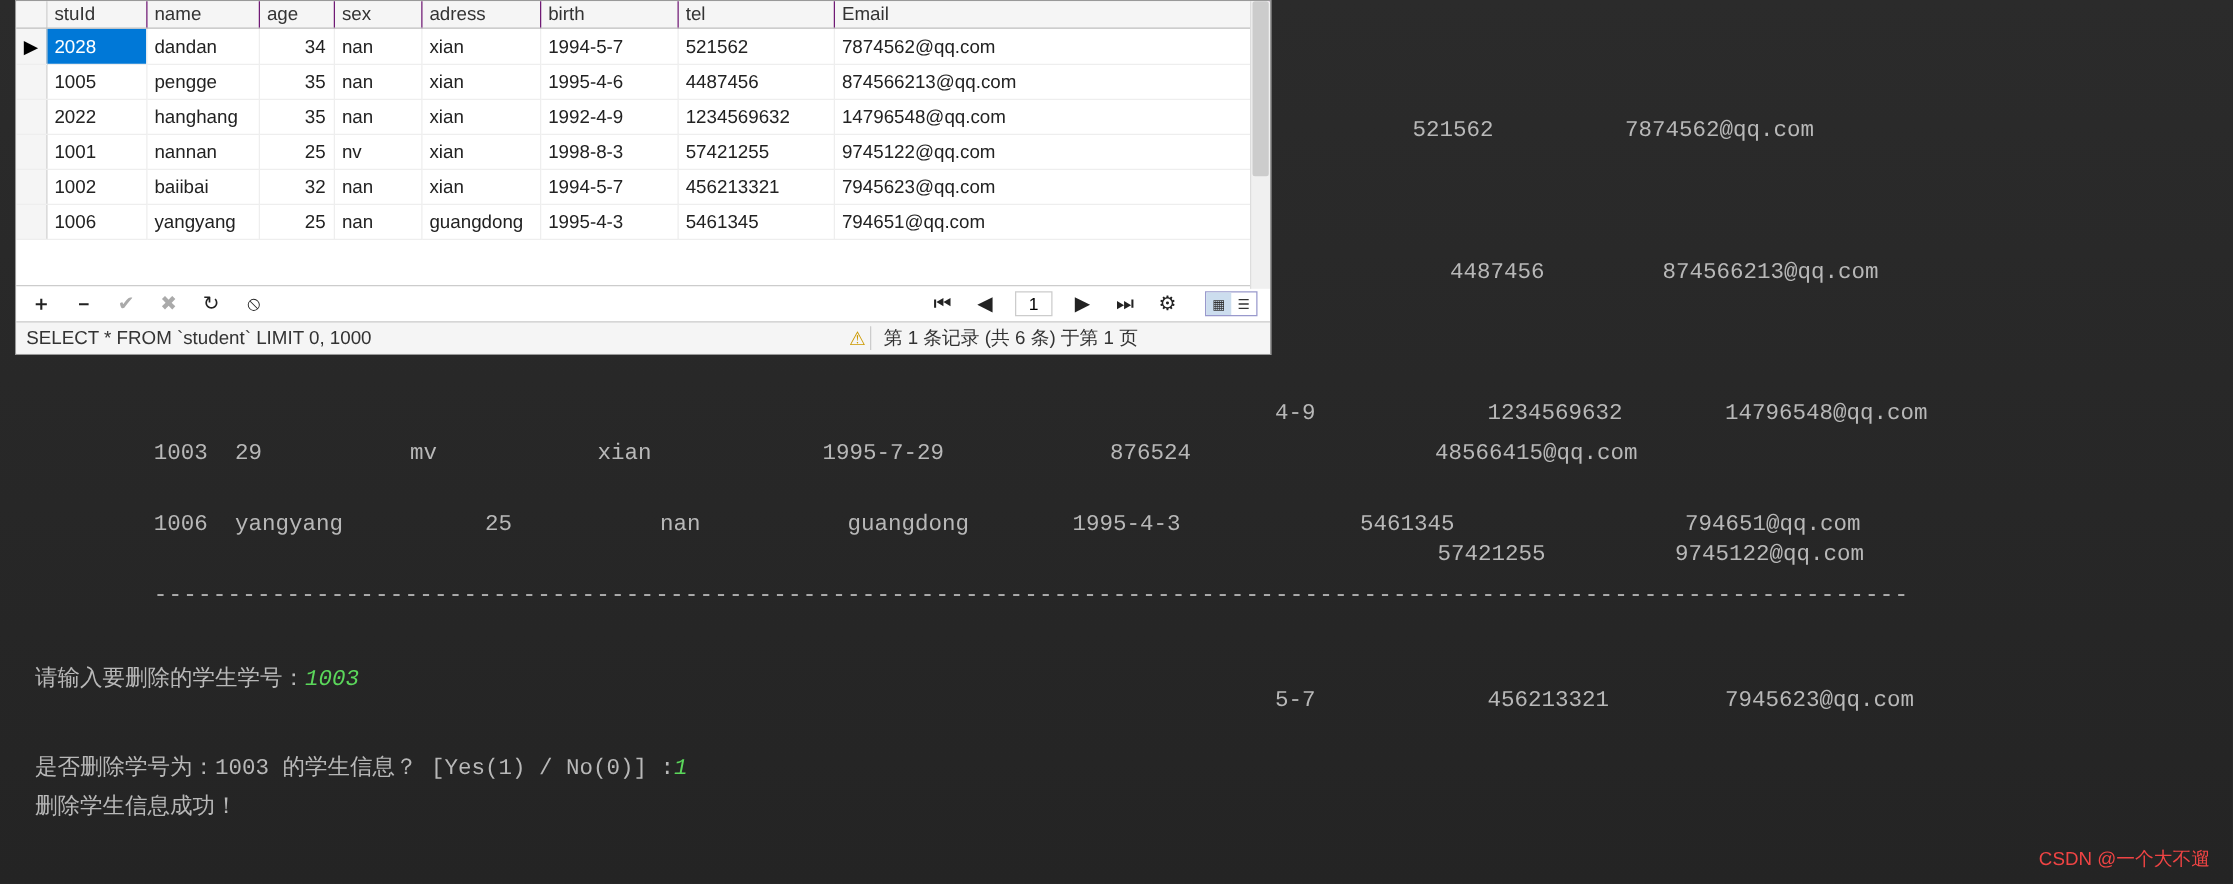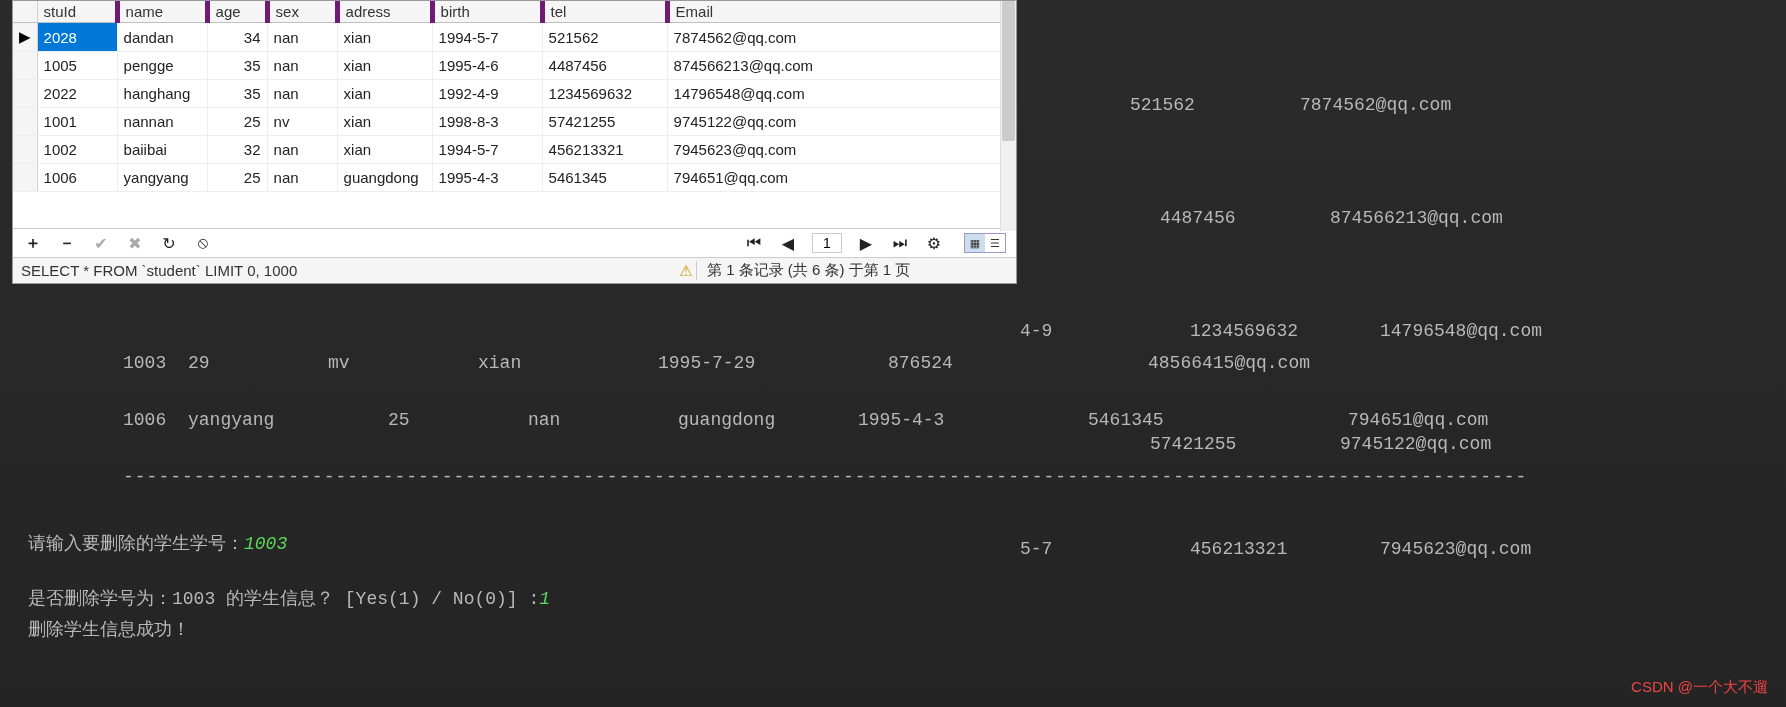--- a/index.html
+++ b/index.html
@@ -29,21 +29,21 @@
     width: 100%;
     border-collapse: collapse;
     font-size: 15px;
     color: #222;
   }
   
   .db-table th {
     text-align: left;
     padding: 2px 6px;
     background: #f5f5f5;
-    border-right: 5px solid #701a75;
+    border-right: 1px solid #701a75;
     border-bottom: 1px solid #c0c0c0;
     font-weight: normal;
     color: #333;
     height: 20px;
   }
   
   .db-table td {
     padding: 5px 6px;
     border-right: 1px solid #eee;
     border-bottom: 1px solid #eee;
@@ -187,21 +187,21 @@
   .dashes {
     margin-top: 30px;
     padding-left: 95px;
     letter-spacing: 1px;
     white-space: nowrap;
     overflow: hidden;
   }
   
   .prompt { margin-top: 40px; color: #b8b8b8; }
   .prompt .grn { color: #5bd75b; font-style: italic; }
-  .confirm { margin-top: 28px; }
+  .confirm { margin-top: 44px; }
   .success { margin-top: 6px; }
   
   .watermark {
     position: absolute;
     right: 18px;
     bottom: 10px;
     color: #ef4444;
     font-size: 15px;
     font-family: Arial, sans-serif;
   }
@@ -223,21 +223,21 @@
     <div style="display:flex; margin-top:32px;">
       <span class="tc" style="width:60px;">4-9</span>
       <span class="tc" style="width:240px; padding-left:110px;">1234569632</span>
       <span class="tc" style="padding-left:60px;">14796548@qq.com</span>
     </div>
     <div style="display:flex; margin-top:32px;">
       <span class="tc" style="width:60px;"></span>
       <span class="tc" style="width:240px; padding-left:70px;">57421255</span>
       <span class="tc" style="padding-left:20px;">9745122@qq.com</span>
     </div>
-    <div style="display:flex; margin-top:24px;">
+    <div style="display:flex; margin-top:36px;">
       <span class="tc" style="width:60px;">5-7</span>
       <span class="tc" style="width:240px; padding-left:110px;">456213321</span>
       <span class="tc" style="padding-left:60px;">7945623@qq.com</span>
     </div>
   </div>
 
   <div style="height:320px;"></div>
 
   <div class="term-row">
     <span class="tc tc1">1003</span>

